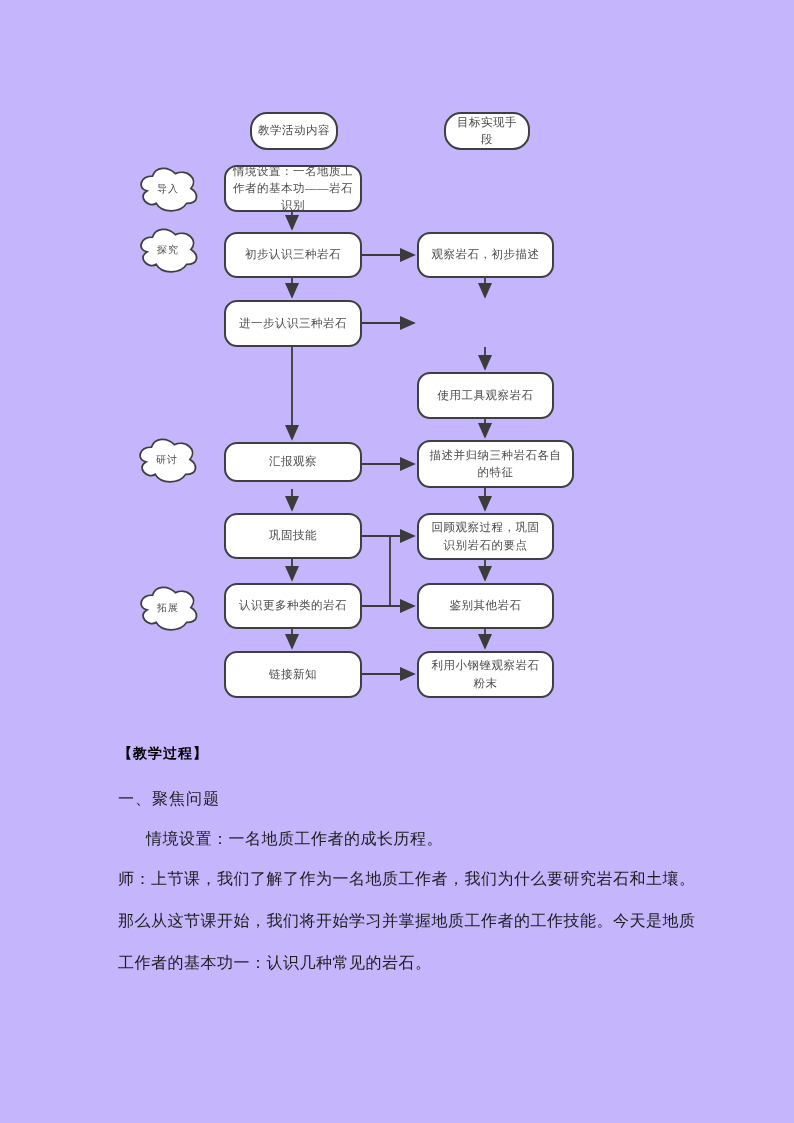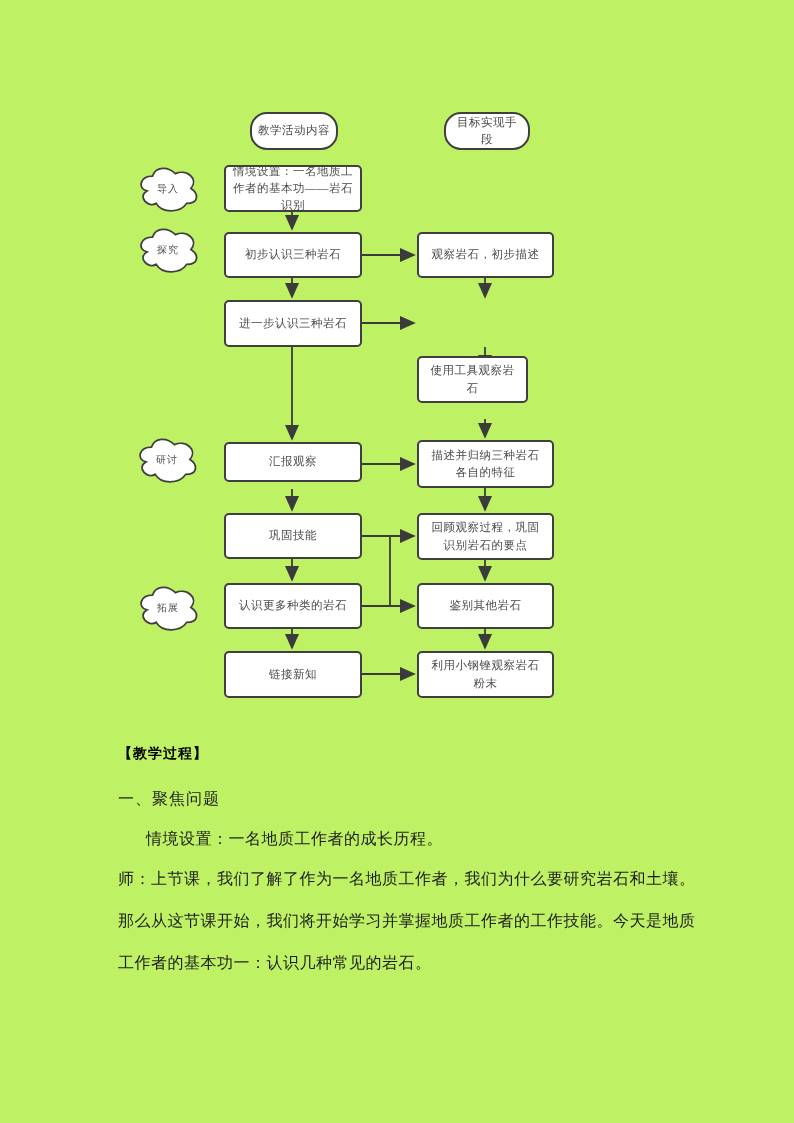--- a/index.html
+++ b/index.html
@@ -1,31 +1,31 @@
 <!DOCTYPE html>
 <html><head>
 <meta charset="utf-8">
 <style>
   html, body { margin: 0; padding: 0; background: #ffffff; }
   .sheet {
     position: relative;
     width: 794px;
     height: 1123px;
-    background: #bef264;
+    background: #c4b5fd;
     overflow: hidden;
     font-family: Liberation Serif, serif;
   }
   
   .flowchart { position: absolute; left: 0; top: 0; width: 794px; height: 730px; }
   .fc-lines { position: absolute; left: 0; top: 0; pointer-events: none; }
   .fc-node {
     position: absolute;
     box-sizing: border-box;
     border: 2px solid #3f3f3f;
-    border-radius: 5px;
+    border-radius: 13px;
     background: #ffffff;
     display: flex;
     align-items: center;
     justify-content: center;
     text-align: center;
     padding: 3px 7px;
     font-size: 11.5px;
     line-height: 1.5;
     color: #4a4a4a;
     letter-spacing: 0.5px;
@@ -108,22 +108,22 @@
 
     <div class="fc-node" style="left:224px;top:165px;width:138px;height:47px">情境设置：一名地质工作者的基本功——岩石识别</div>
     <div class="fc-node" style="left:224px;top:232px;width:138px;height:46px">初步认识三种岩石</div>
     <div class="fc-node" style="left:224px;top:300px;width:138px;height:47px">进一步认识三种岩石</div>
     <div class="fc-node" style="left:224px;top:442px;width:138px;height:40px">汇报观察</div>
     <div class="fc-node" style="left:224px;top:513px;width:138px;height:46px">巩固技能</div>
     <div class="fc-node" style="left:224px;top:583px;width:138px;height:46px">认识更多种类的岩石</div>
     <div class="fc-node" style="left:224px;top:651px;width:138px;height:47px">链接新知</div>
 
     <div class="fc-node" style="left:417px;top:232px;width:137px;height:46px">观察岩石，初步描述</div>
-    <div class="fc-node" style="left:417px;top:356px;width:111px;height:47px">使用工具观察岩石</div>
-    <div class="fc-node" style="left:417px;top:440px;width:137px;height:48px">描述并归纳三种岩石各自的特征</div>
+    <div class="fc-node" style="left:417px;top:372px;width:137px;height:47px">使用工具观察岩石</div>
+    <div class="fc-node" style="left:417px;top:440px;width:157px;height:48px">描述并归纳三种岩石各自的特征</div>
     <div class="fc-node" style="left:417px;top:513px;width:137px;height:47px">回顾观察过程，巩固识别岩石的要点</div>
     <div class="fc-node" style="left:417px;top:583px;width:137px;height:46px">鉴别其他岩石</div>
     <div class="fc-node" style="left:417px;top:651px;width:137px;height:47px">利用小钢锉观察岩石粉末</div>
 
   </section>
 
   <section>
     <div class="doc-line doc-title" style="left:118px;top:745px">【教学过程】</div>
     <div class="doc-line doc-heading" style="left:118px;top:789px">一、聚焦问题</div>
     <div class="doc-line doc-body" style="left:146px;top:829px">情境设置：一名地质工作者的成长历程。</div>

